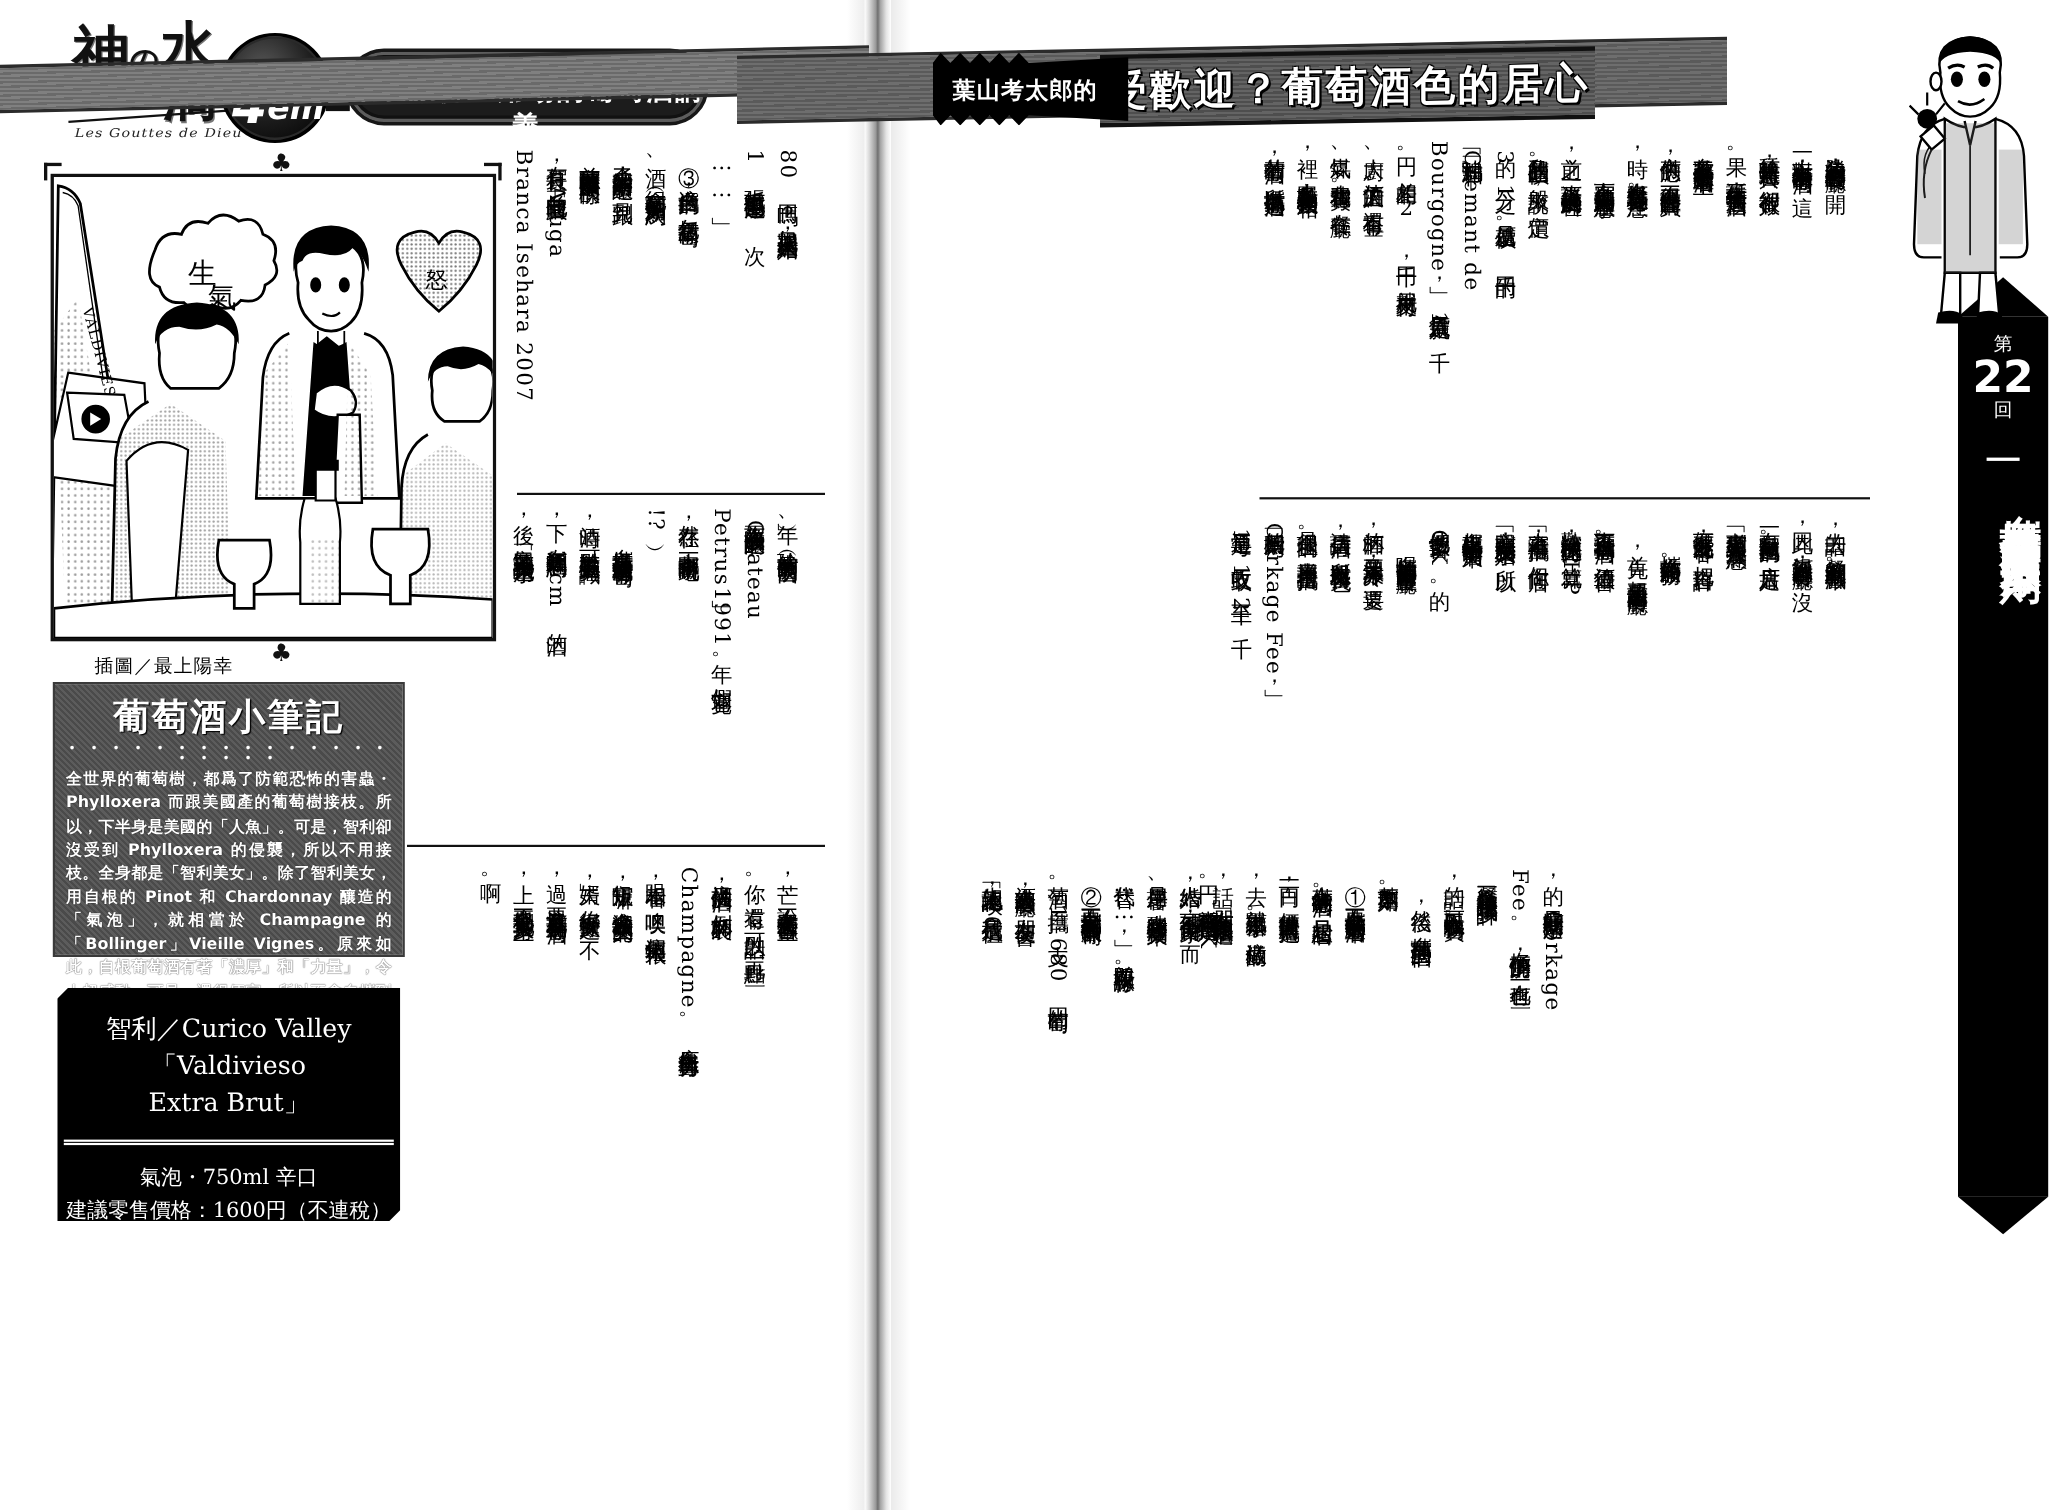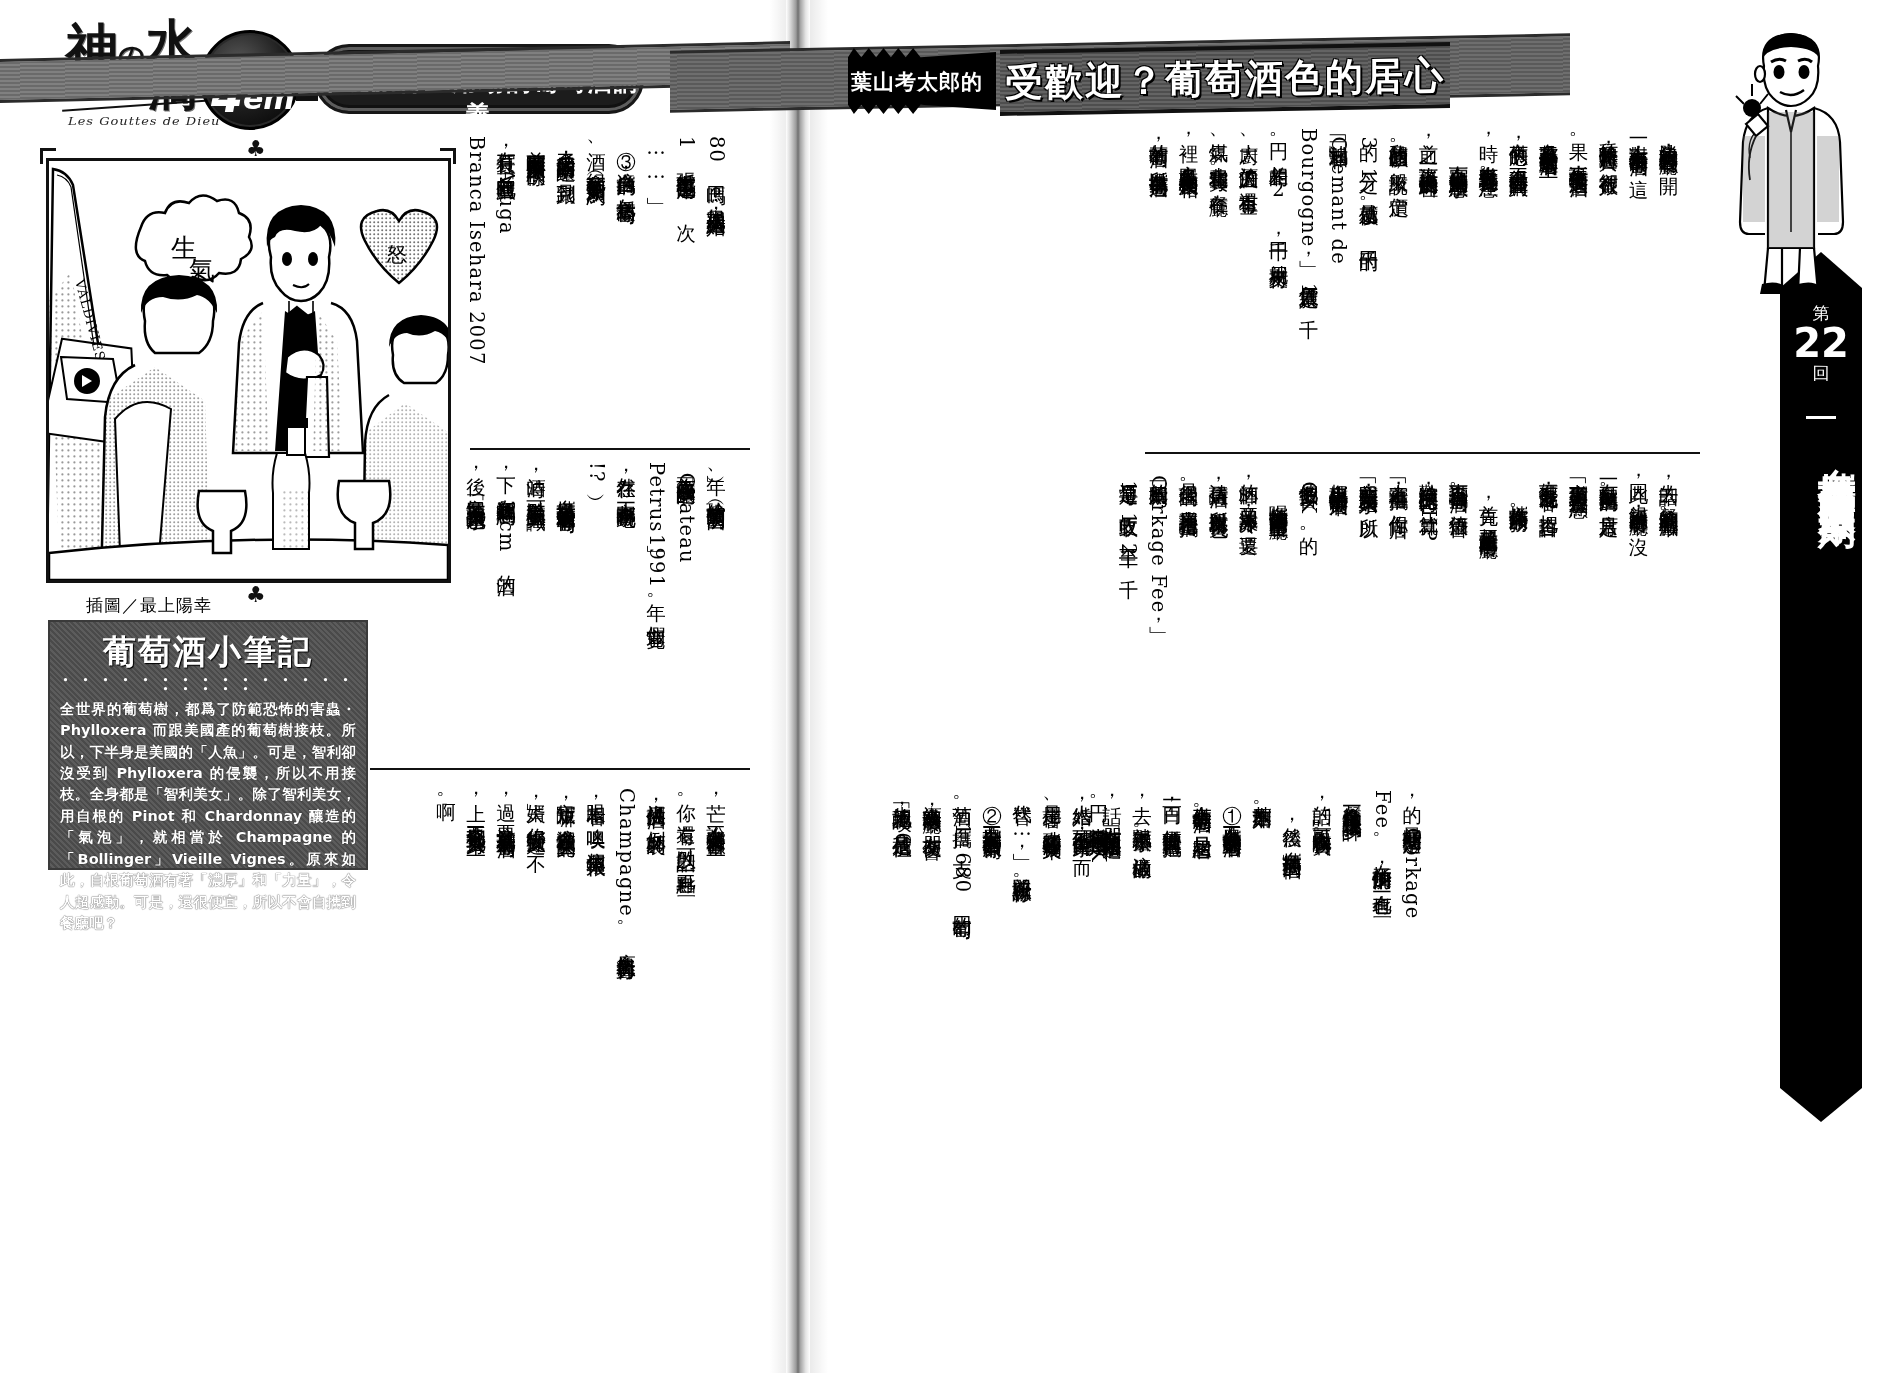--- a/index.html
+++ b/index.html
@@ -100,21 +100,21 @@
     display:flex; align-items:center; justify-content:center;
   }
   .title-bar span {
     color:#fff; font-size: 38px; font-weight: 700; letter-spacing: 2px;
     font-family:"DejaVu Sans","Liberation Sans",sans-serif;
     text-shadow: 2px 2px 0 #000, -1px -1px 0 #000, 1px -1px 0 #000, -1px 1px 0 #000;
     white-space: nowrap;
   }
 
   .zig {
-    position:absolute; left: 848px; top: 48px; width: 148px; height: 66px; z-index: 8; padding-left: 20px;
+    position:absolute; left: 848px; top: 48px; width: 178px; height: 66px; z-index: 8; padding-left: 20px;
   }
   .zig .zbody{
     position:absolute; inset:0; background:#000;
     clip-path: polygon(0% 14%, 4% 0%, 9% 14%, 14% 0%, 19% 14%, 24% 0%, 29% 14%, 34% 0%,
       39% 14%, 44% 0%, 49% 14%, 100% 6%, 100% 94%, 49% 86%, 44% 100%, 39% 86%, 34% 100%,
       29% 86%, 24% 100%, 19% 86%, 14% 100%, 9% 86%, 4% 100%, 0% 86%);
   }
   .zig span{
     position:absolute; left:0; right:10px; top:20px; text-align:center;
     color:#fff; font-size:21px; font-weight:700; letter-spacing:1px;
@@ -403,20 +403,32 @@
   </div>
 
   <div class="illus-caption">插圖／最上陽幸</div>
 
   <div class="notes">
     <h3>葡萄酒小筆記</h3>
     <div class="dots">• • • • • • • • • • • • • • • • • • • •</div>
     <p>全世界的葡萄樹，都爲了防範恐怖的害蟲・Phylloxera 而跟美國產的葡萄樹接枝。所以，下半身是美國的「人魚」。可是，智利卻沒受到 Phylloxera 的侵襲，所以不用接枝。全身都是「智利美女」。除了智利美女，用自根的 Pinot 和 Chardonnay 釀造的「氣泡」，就相當於 Champagne 的「Bollinger」Vieille Vignes。原來如此，自根葡萄酒有著「濃厚」和「力量」，令人超感動。可是，還很便宜，所以不會自攜到餐廳吧？</p>
   </div>
 
+  <div class="wine-box">
+    <div class="wine-name">
+      <div class="l1">智利／Curico Valley</div>
+      <div class="l2">「Valdivieso</div>
+      <div class="l3">Extra Brut」</div>
+    </div>
+    <div class="wine-div"></div>
+    <div class="wine-spec">
+      <div>氣泡・750ml 辛口</div>
+      <div>建議零售價格：1600円（不連稅）</div>
+    </div>
+  </div>
 
   <div class="gutter-shadow"></div>
   <div class="gutter"></div>
 
   <div class="vtext" style="right:196px;top:128px;height:300px;">決勝負的約會去高級餐廳，開</div>
   <div class="vtext" style="right:226px;top:128px;height:320px;">一支對方出生年份的葡萄酒，這</div>
   <div class="vtext" style="right:256px;top:128px;height:310px;">種策略雖然超古典，卻很有效</div>
   <div class="vtext" style="right:286px;top:128px;height:312px;">果。誕生年葡萄酒這一類舊酒，</div>
   <div class="vtext" style="right:316px;top:128px;height:318px;">多數都不是餐廳的葡萄酒名單上</div>
   <div class="vtext" style="right:346px;top:128px;height:318px;">有供應的，不得已要在外面購買</div>

